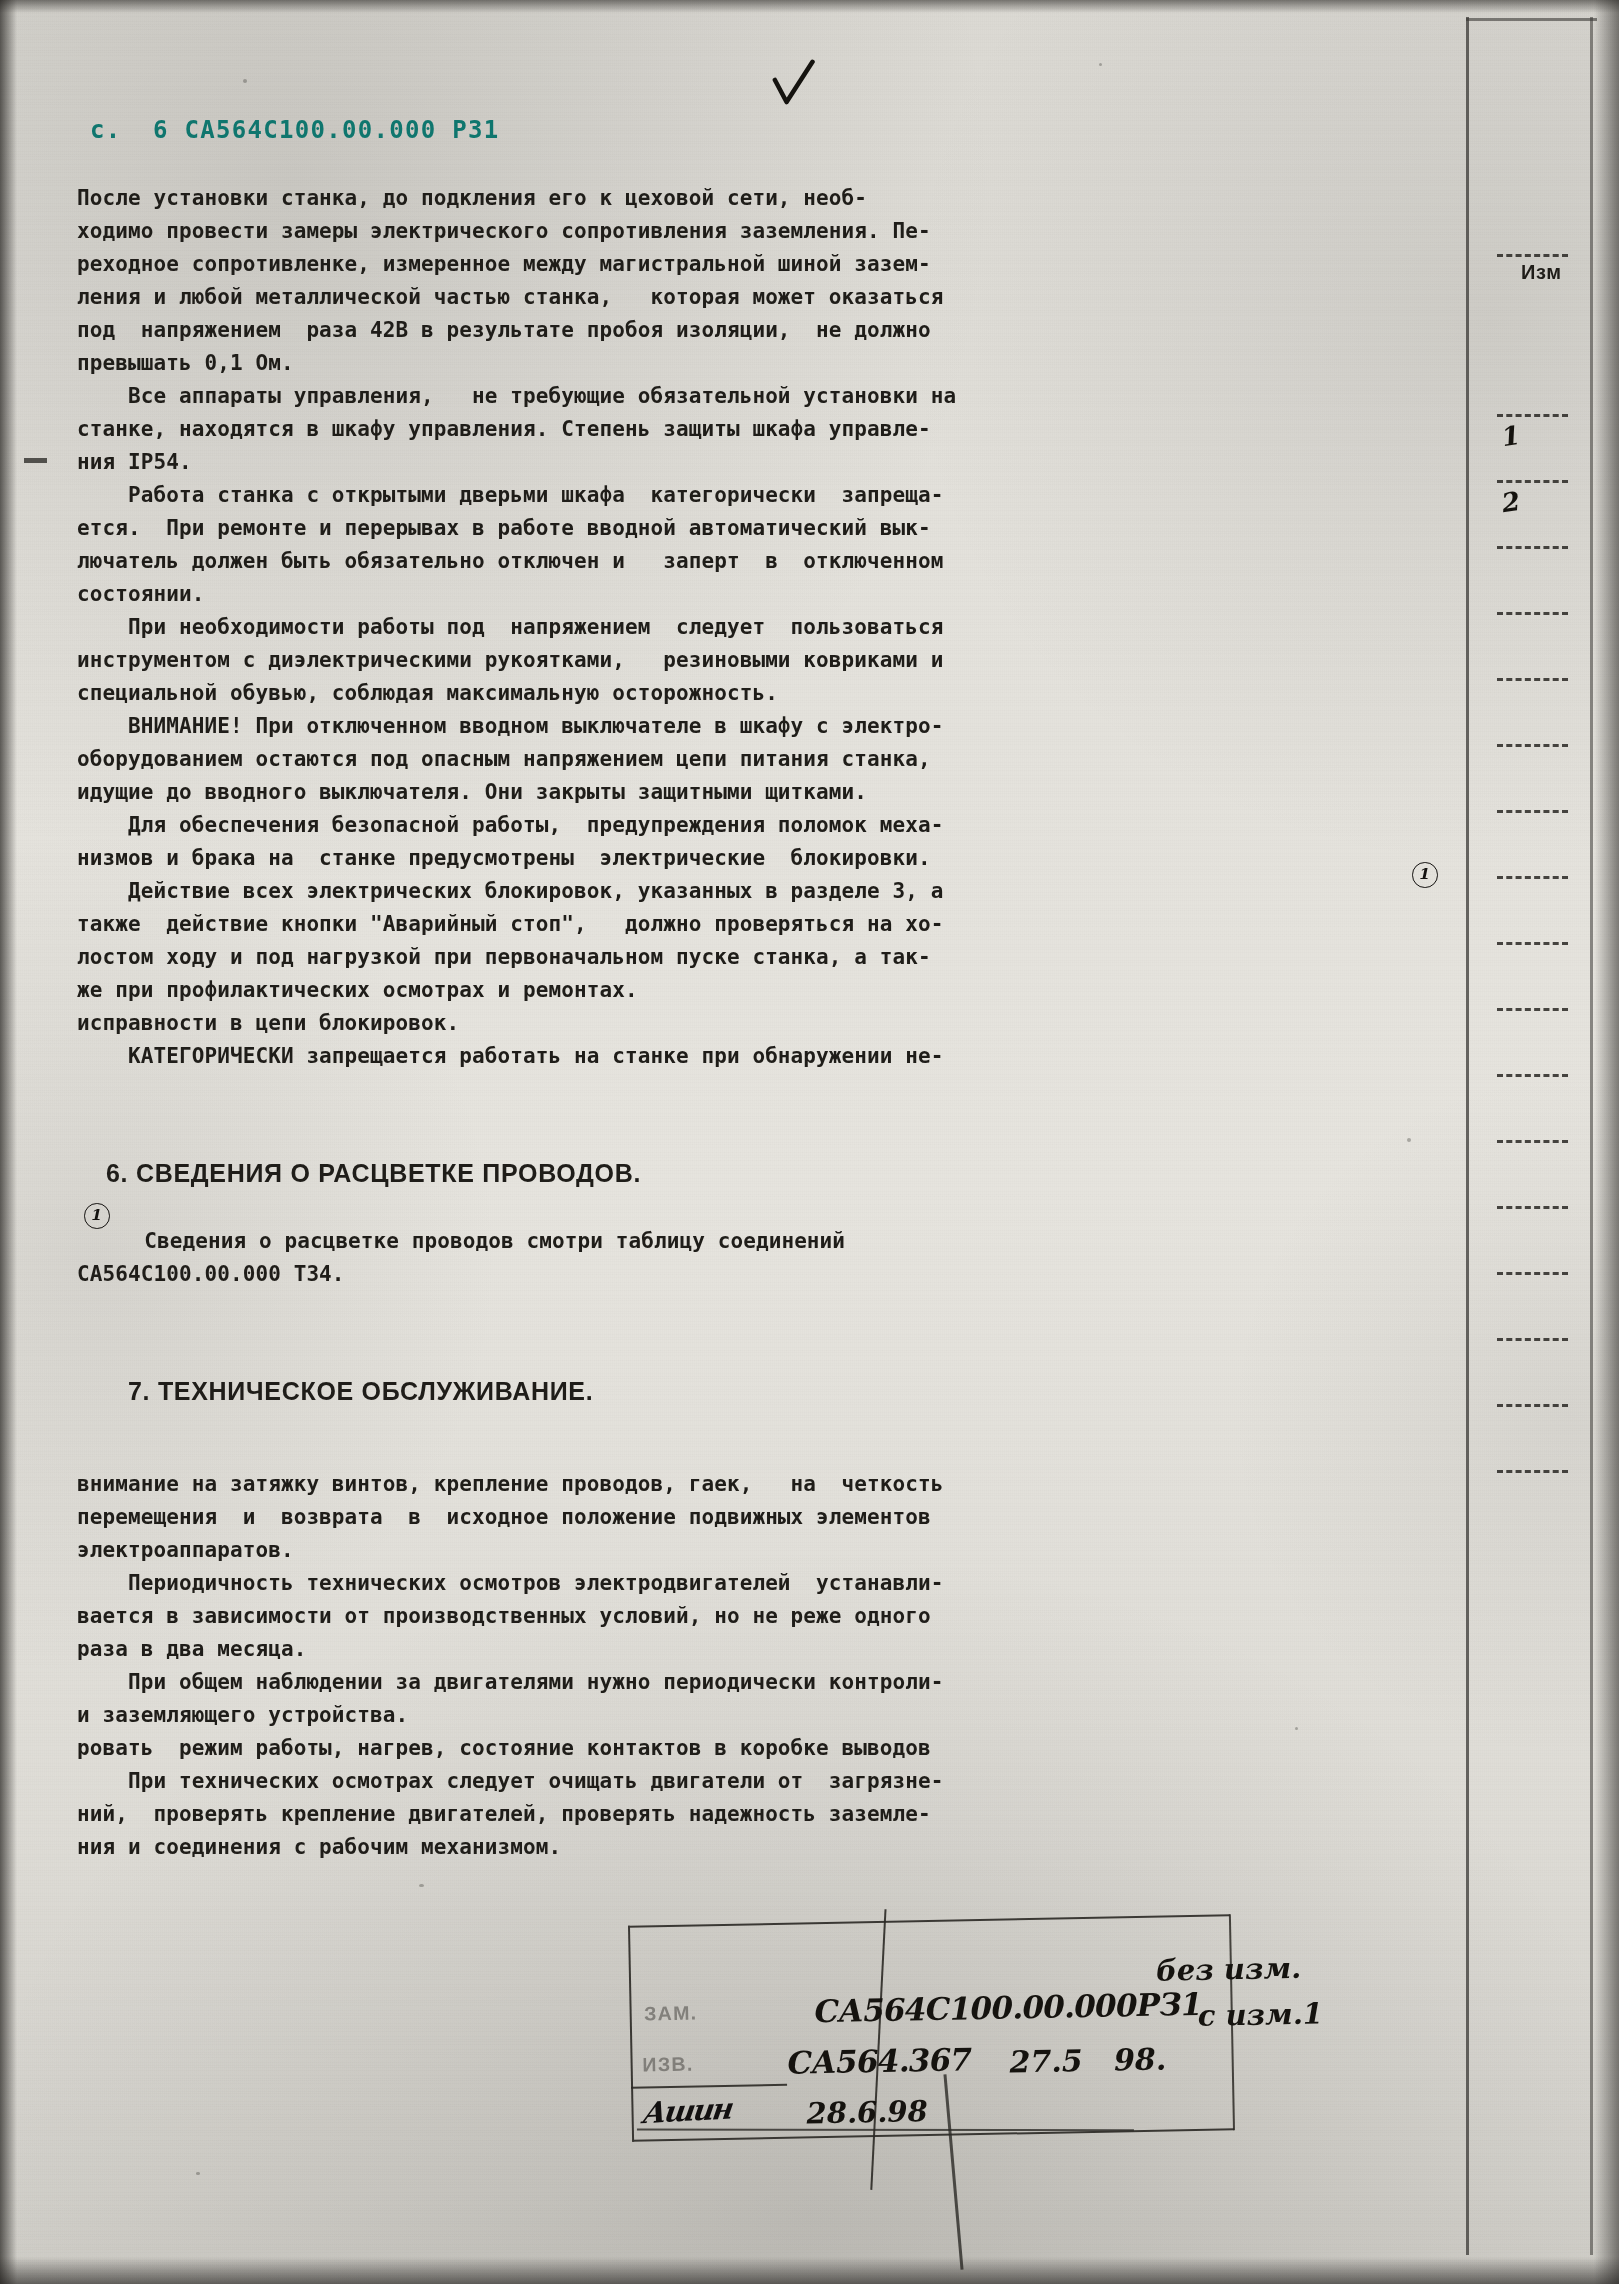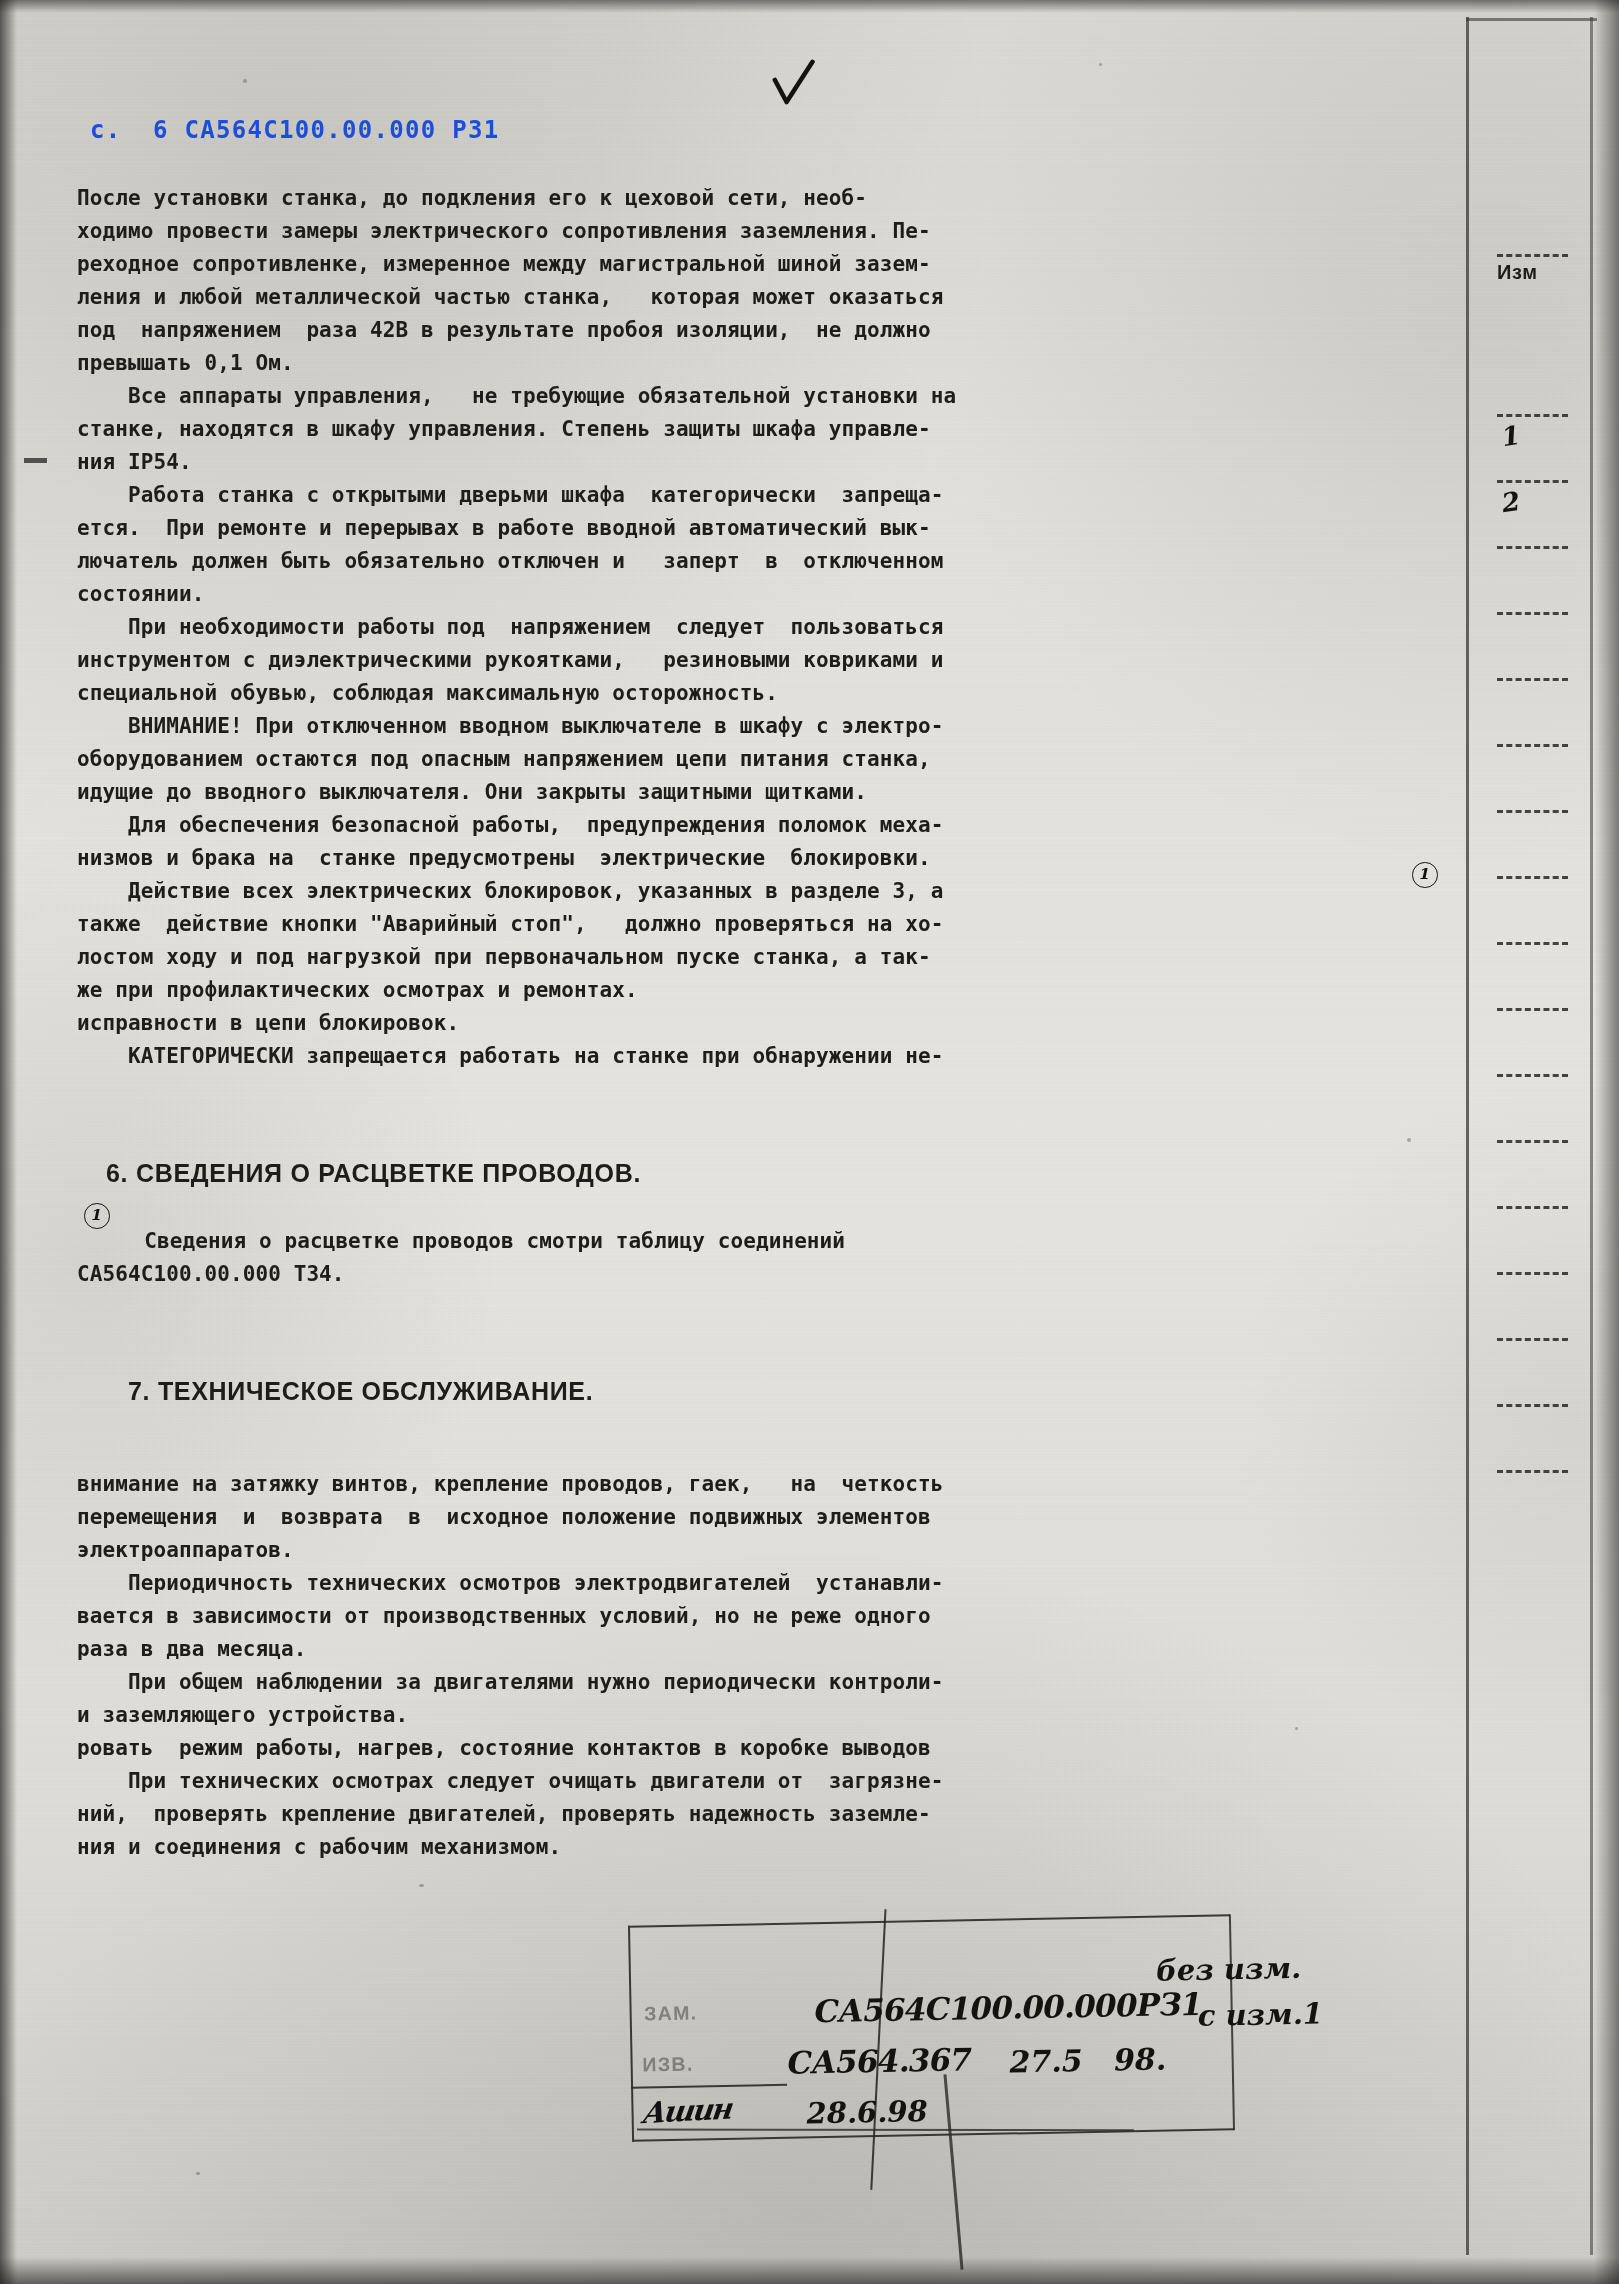--- a/index.html
+++ b/index.html
@@ -70,21 +70,21 @@
     pointer-events: none;
   }
 
   
   .doc-head {
     position: absolute;
     left: 90px;
     top: 116px;
     font-size: 24px;
     letter-spacing: 1.3px;
-    color: #1d4ed8;
+    color: #0f766e;
     font-weight: 700;
     white-space: pre;
   }
   .body-block {
     position: absolute;
     left: 77px;
     top: 182px;
     width: 1282px;
   }
   .para {
@@ -149,20 +149,21 @@
   }
   .margin-label {
     font-family: "Liberation Sans", sans-serif;
     font-weight: 700;
     font-size: 20px;
     color: #1f1d19;
     letter-spacing: 0.7px;
     height: 30px;
     line-height: 30px;
     white-space: pre;
+    margin-left: 24px;
   }
   .margin-cell {
     height: 63px;
     position: relative;
   }
   .margin-hand {
     position: absolute;
     left: 5.2px;
     top: 3.9px;
     font-family: "DejaVu Serif", serif;

